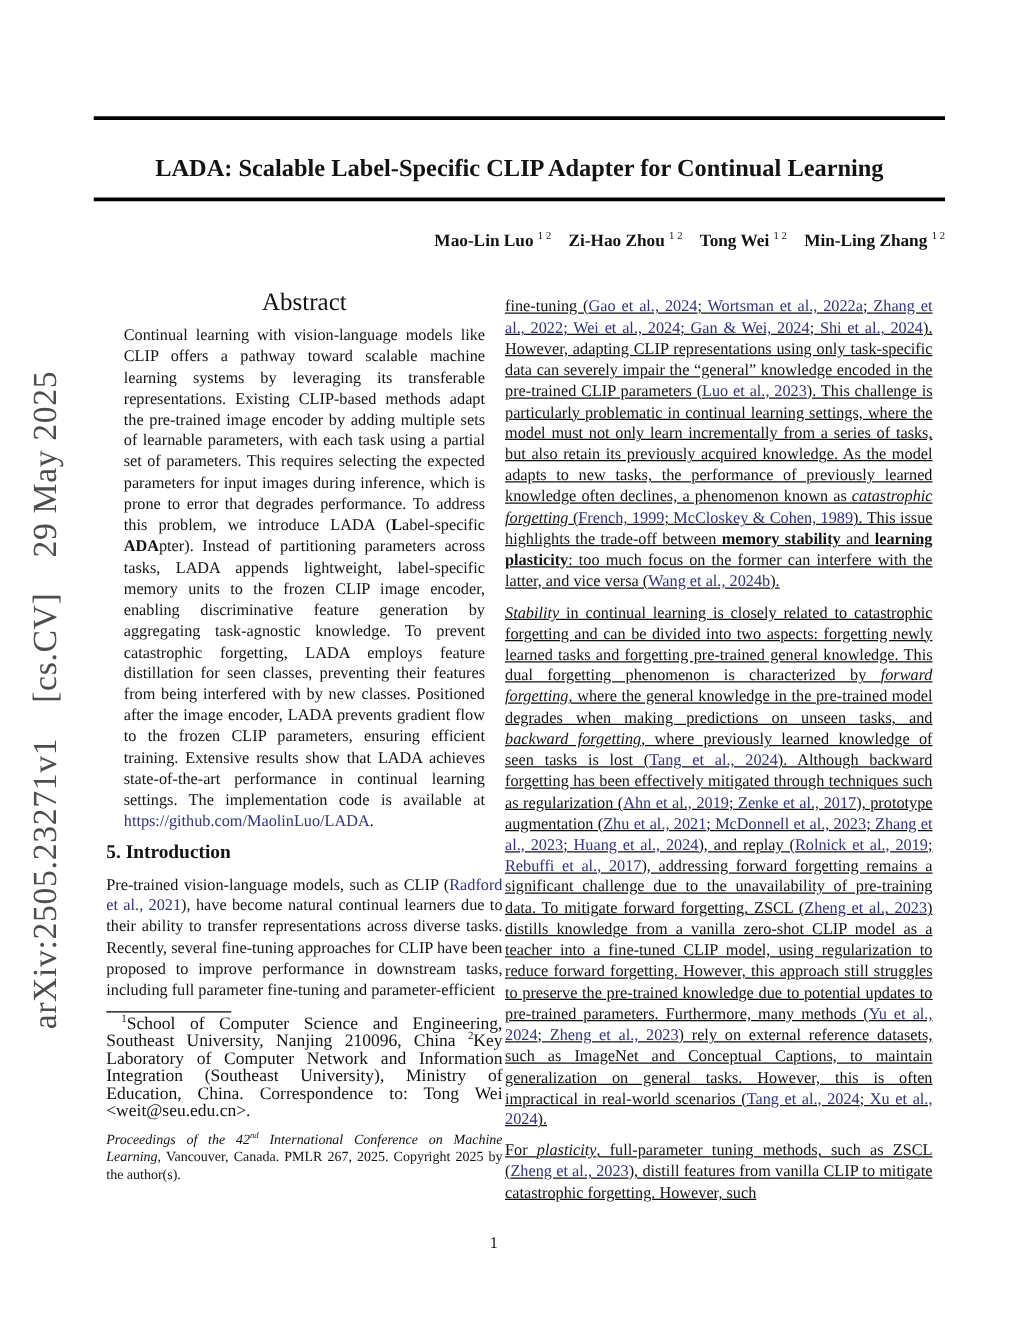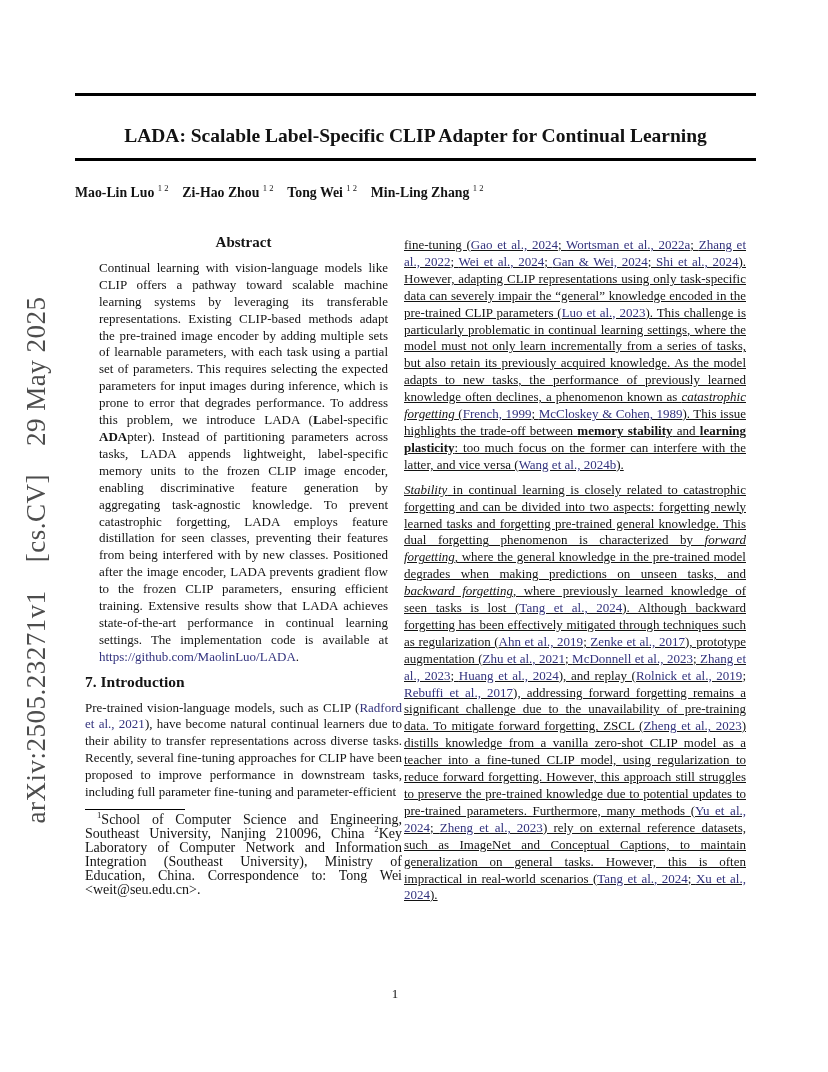--- a/index.html
+++ b/index.html
@@ -15,35 +15,35 @@
   .rule { position: absolute; background: #000; }
   .rule-top  { left: 75px; top: 93px;  width: 681px; height: 3px; }
   .rule-mid  { left: 75px; top: 158px; width: 681px; height: 3px; }
 
   .paper-title {
     position: absolute; left: 75px; top: 124px; width: 681px;
     text-align: center; font-weight: bold; font-size: 19.5px; line-height: 1.2;
   }
   .author-line {
     position: absolute; left: 75px; top: 185px; width: 681px;
-    text-align: left; font-size: 13.8px;
+    text-align: right; font-size: 13.8px;
   }
   .arxiv-watermark {
     position: absolute; left: 36px; top: 560px;
     transform: translate(-50%, -50%) rotate(-90deg);
     white-space: nowrap;
     font-size: 27px; color: var(--watermark, #4d4d4d);
     letter-spacing: 0.5px;
   }
   .col { position: absolute; font-size: 13px; line-height: 16.9px; text-align: justify; }
   .col-left  { left: 85px;  top: 234px; width: 317px; }
   .col-right { left: 404px; top: 237px; width: 342px; text-decoration: underline; }
 
   .abstract-heading {
-    text-align: center; font-weight: bold; font-size: 15px;
+    text-align: center; font-weight: normal; font-size: 20px;
     margin: 0 0 9px 0;
   }
   .abstract-body { padding: 0 14px; margin: 0 0 14px 0; }
 
   .section-heading {
     font-weight: bold; font-size: 15.5px; text-align: left;
     margin: 4px 0 9px 0;
   }
   .para { margin: 0 0 8px 0; }
   .para:last-child { margin-bottom: 0; }
@@ -76,27 +76,29 @@
 <div class="rule rule-top"></div>
 <div class="rule rule-mid"></div>
 
 <div class="paper-title">LADA: Scalable Label-Specific CLIP Adapter for Continual Learning</div>
 <div class="author-line"><span class="rt-b">Mao-Lin Luo</span><span> </span><span class="rt-sup">1 2</span><span> </span><span class="rt-b">Zi-Hao Zhou</span><span> </span><span class="rt-sup">1 2</span><span> </span><span class="rt-b">Tong Wei</span><span> </span><span class="rt-sup">1 2</span><span> </span><span class="rt-b">Min-Ling Zhang</span><span> </span><span class="rt-sup">1 2</span></div>
 
 <div class="col col-left">
   <div class="abstract-heading">Abstract</div>
   <p class="abstract-body para"><span>Continual learning with vision-language models like CLIP offers a pathway toward scalable machine learning systems by leveraging its transferable representations. Existing CLIP-based methods adapt the pre-trained image encoder by adding multiple sets of learnable parameters, with each task using a partial set of parameters. This requires selecting the expected parameters for input images during inference, which is prone to error that degrades performance. To address this problem, we introduce LADA (</span><span class="rt-b">L</span><span>abel-specific </span><span class="rt-b">ADA</span><span>pter). Instead of partitioning parameters across tasks, LADA appends lightweight, label-specific memory units to the frozen CLIP image encoder, enabling discriminative feature generation by aggregating task-agnostic knowledge. To prevent catastrophic forgetting, LADA employs feature distillation for seen classes, preventing their features from being interfered with by new classes. Positioned after the image encoder, LADA prevents gradient flow to the frozen CLIP parameters, ensuring efficient training. Extensive results show that LADA achieves state-of-the-art performance in continual learning settings. The implementation code is available at </span><span class="rt-link">https://github.com/MaolinLuo/LADA</span><span>.</span></p>
 
-  <div class="section-heading">7. Introduction</div>
+  <div class="section-heading">5. Introduction</div>
   <p class="para"><span>Pre-trained vision-language models, such as CLIP (</span><span class="rt-cite">Radford et al., 2021</span><span>), have become natural continual learners due to their ability to transfer representations across diverse tasks. Recently, several fine-tuning approaches for CLIP have been proposed to improve performance in downstream tasks, including full parameter fine-tuning and parameter-efficient</span></p>
 
   <div class="footnote-block">
     <div class="footnote-rule"></div>
     <p class="footnote-text"><span class="rt-sup">1</span><span>School of Computer Science and Engineering, Southeast University, Nanjing 210096, China </span><span class="rt-sup">2</span><span>Key Laboratory of Computer Network and Information Integration (Southeast University), Ministry of Education, China. Correspondence to: Tong Wei &lt;weit@seu.edu.cn&gt;.</span></p>
+    <p class="proceedings-note"><span class="rt-i">Proceedings of the </span><span class="rt-i">42</span><span class="rt-i rt-sup">nd</span><span class="rt-i"> International Conference on Machine Learning</span><span>, Vancouver, Canada. PMLR 267, 2025. Copyright 2025 by the author(s).</span></p>
   </div>
 </div>
 
 <div class="col col-right">
   <p class="para"><span>fine-tuning (</span><span class="rt-cite">Gao et al., 2024</span><span>; </span><span class="rt-cite">Wortsman et al., 2022a</span><span>; </span><span class="rt-cite">Zhang et al., 2022</span><span>; </span><span class="rt-cite">Wei et al., 2024</span><span>; </span><span class="rt-cite">Gan &amp; Wei, 2024</span><span>; </span><span class="rt-cite">Shi et al., 2024</span><span>). However, adapting CLIP representations using only task-specific data can severely impair the “general” knowledge encoded in the pre-trained CLIP parameters (</span><span class="rt-cite">Luo et al., 2023</span><span>). This challenge is particularly problematic in continual learning settings, where the model must not only learn incrementally from a series of tasks, but also retain its previously acquired knowledge. As the model adapts to new tasks, the performance of previously learned knowledge often declines, a phenomenon known as </span><span class="rt-i">catastrophic forgetting</span><span> (</span><span class="rt-cite">French, 1999</span><span>; </span><span class="rt-cite">McCloskey &amp; Cohen, 1989</span><span>). This issue highlights the trade-off between </span><span class="rt-b">memory stability</span><span> and </span><span class="rt-b">learning plasticity</span><span>: too much focus on the former can interfere with the latter, and vice versa (</span><span class="rt-cite">Wang et al., 2024b</span><span>).</span></p>
   <p class="para"><span class="rt-i">Stability</span><span> in continual learning is closely related to catastrophic forgetting and can be divided into two aspects: forgetting newly learned tasks and forgetting pre-trained general knowledge. This dual forgetting phenomenon is characterized by </span><span class="rt-i">forward forgetting</span><span>, where the general knowledge in the pre-trained model degrades when making predictions on unseen tasks, and </span><span class="rt-i">backward forgetting</span><span>, where previously learned knowledge of seen tasks is lost (</span><span class="rt-cite">Tang et al., 2024</span><span>). Although backward forgetting has been effectively mitigated through techniques such as regularization (</span><span class="rt-cite">Ahn et al., 2019</span><span>; </span><span class="rt-cite">Zenke et al., 2017</span><span>), prototype augmentation (</span><span class="rt-cite">Zhu et al., 2021</span><span>; </span><span class="rt-cite">McDonnell et al., 2023</span><span>; </span><span class="rt-cite">Zhang et al., 2023</span><span>; </span><span class="rt-cite">Huang et al., 2024</span><span>), and replay (</span><span class="rt-cite">Rolnick et al., 2019</span><span>; </span><span class="rt-cite">Rebuffi et al., 2017</span><span>), addressing forward forgetting remains a significant challenge due to the unavailability of pre-training data. To mitigate forward forgetting, ZSCL (</span><span class="rt-cite">Zheng et al., 2023</span><span>) distills knowledge from a vanilla zero-shot CLIP model as a teacher into a fine-tuned CLIP model, using regularization to reduce forward forgetting. However, this approach still struggles to preserve the pre-trained knowledge due to potential updates to pre-trained parameters. Furthermore, many methods (</span><span class="rt-cite">Yu et al., 2024</span><span>; </span><span class="rt-cite">Zheng et al., 2023</span><span>) rely on external reference datasets, such as ImageNet and Conceptual Captions, to maintain generalization on general tasks. However, this is often impractical in real-world scenarios (</span><span class="rt-cite">Tang et al., 2024</span><span>; </span><span class="rt-cite">Xu et al., 2024</span><span>).</span></p>
+  <p class="para"><span>For </span><span class="rt-i">plasticity</span><span>, full-parameter tuning methods, such as ZSCL (</span><span class="rt-cite">Zheng et al., 2023</span><span>), distill features from vanilla CLIP to mitigate catastrophic forgetting. However, such</span></p>
 </div>
 
 <div class="page-number">1</div>
 
 </body></html>

